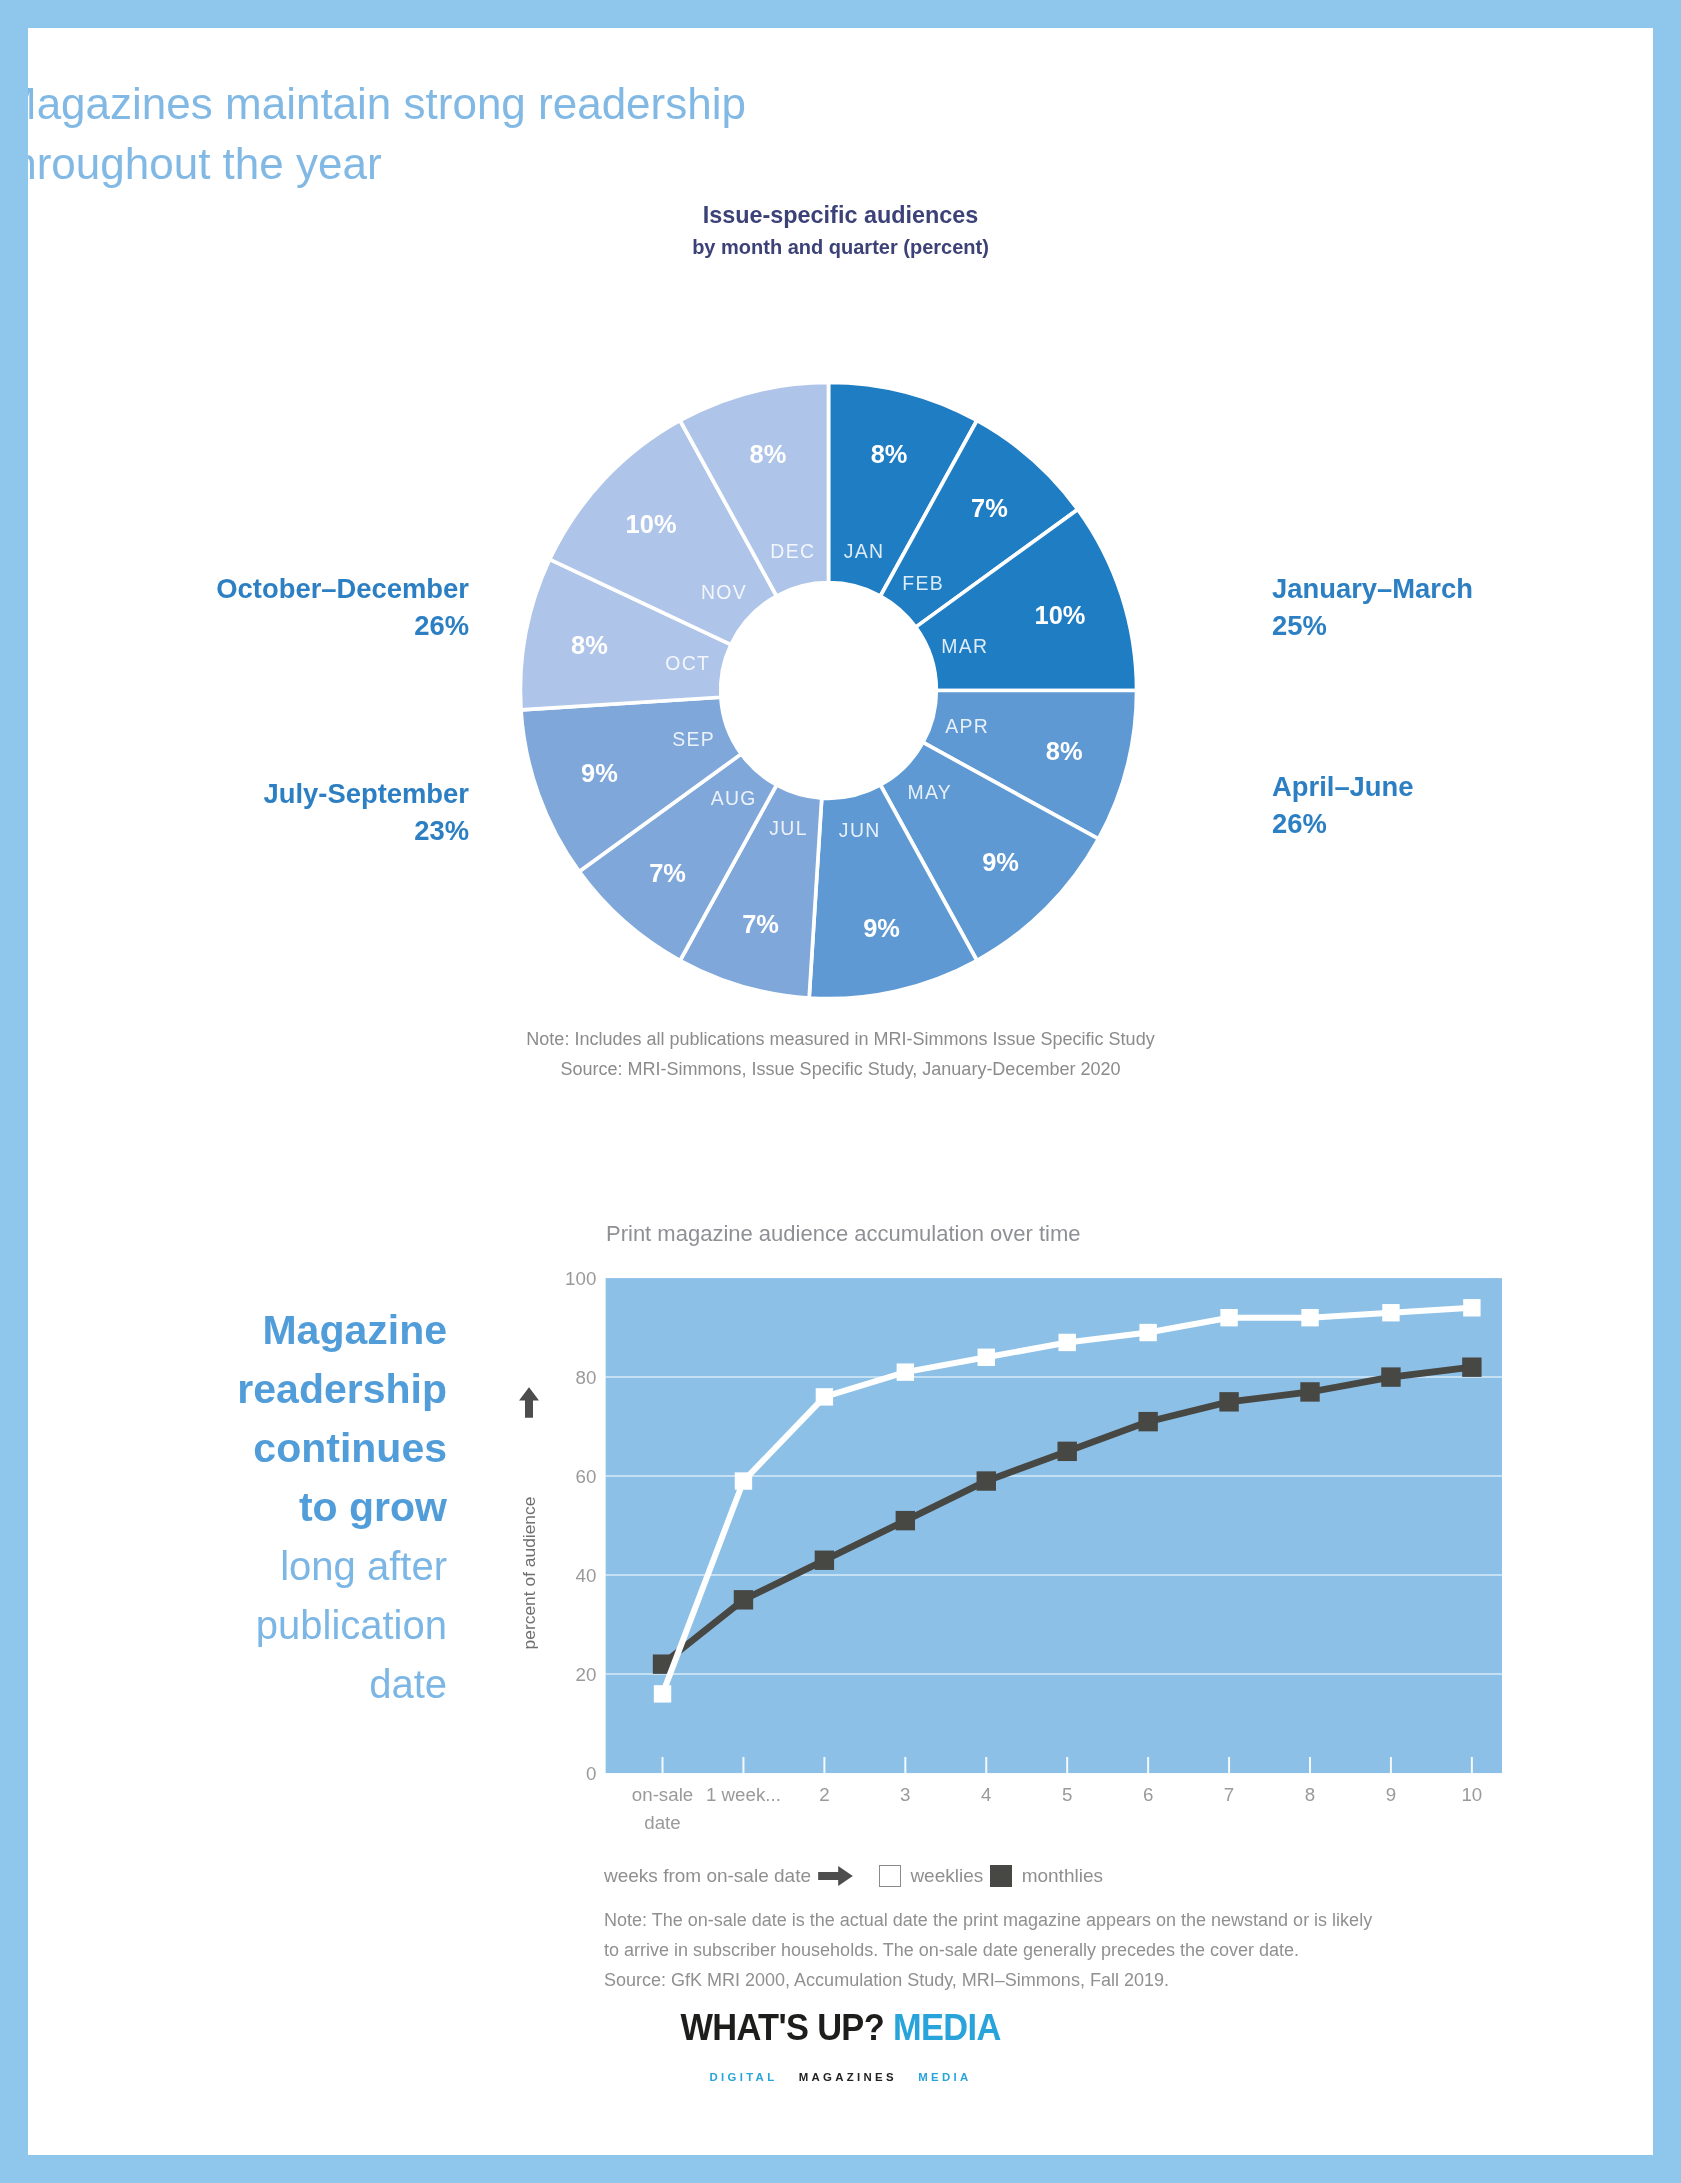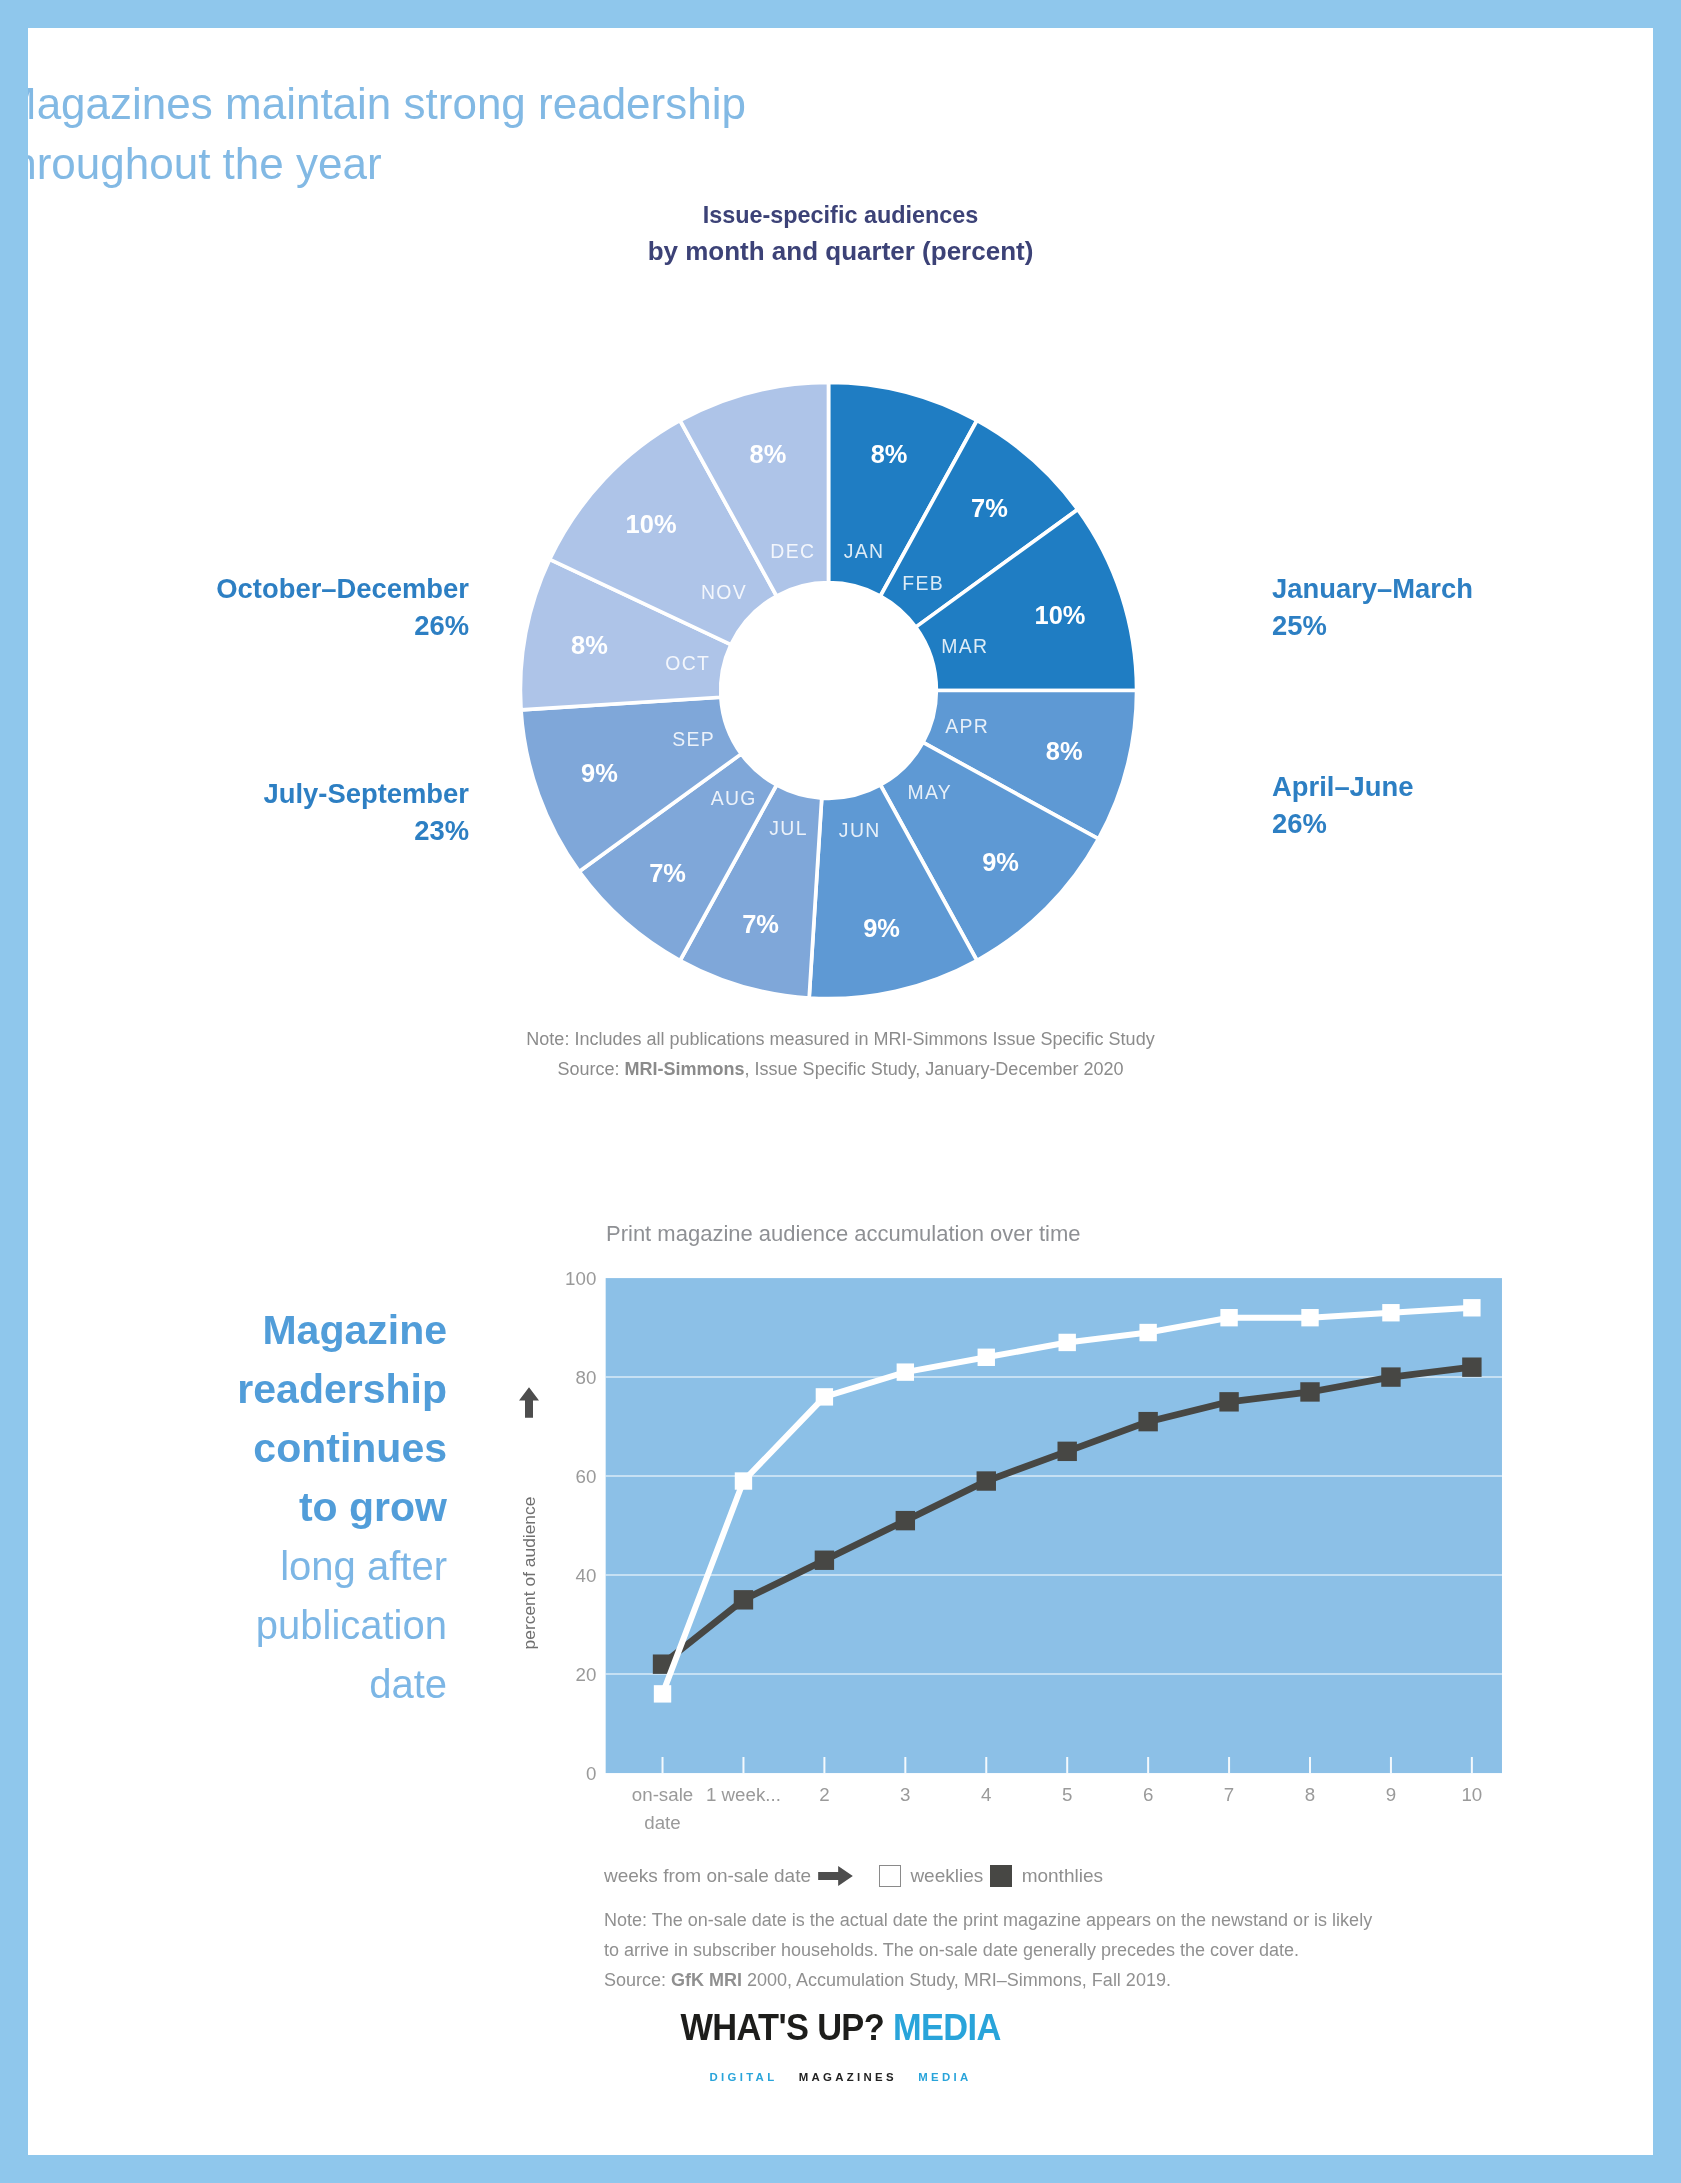--- a/index.html
+++ b/index.html
@@ -7,36 +7,36 @@
         font-family:"Liberation Sans",sans-serif;}
   .frame{position:absolute;inset:0;border:28px solid #8fc7ec;pointer-events:none;z-index:50;}
 
   .title-line{position:absolute;left:0;right:0;color:#82b9e4;
               font-size:44px;font-weight:500;letter-spacing:0px;}
   #title1{top:79px;}
   #title2{top:139px;}
 
   .donut-subtitle{position:absolute;left:0;right:0;text-align:center;color:#3c4277;}
   #subtitle1{top:202px;font-size:23.4px;font-weight:700;}
-  #subtitle2{top:236px;font-size:26px;font-weight:600;}
+  #subtitle2{top:236px;font-size:20px;font-weight:600;}
 
   #donut-svg{position:absolute;left:507px;top:369px;}
 
   .qlabel{position:absolute;color:#2d7fc3;font-size:27.4px;font-weight:700;line-height:37px;}
   .qlabel.right{left:1272px;text-align:left;}
   .qlabel.left{left:94px;width:375px;text-align:right;}
   #qlabel-jan-mar{top:570px;}
   #qlabel-apr-jun{top:768px;}
   #qlabel-oct-dec{top:570px;}
   #qlabel-jul-sep{top:775px;}
 
   .donut-note{position:absolute;left:0;right:0;text-align:center;color:#8b8b8b;font-size:18px;}
   #donut-note1{top:1029px;}
   #donut-note2{top:1059px;}
-  .bold{font-weight:700;}
+  .bold{font-weight:400;}
 
   #side-text{position:absolute;left:80px;width:367px;top:1301px;text-align:right;}
   #side-text .heavy{font-size:41px;font-weight:800;color:#519dd9;line-height:59px;}
   #side-text .light{font-size:40px;font-weight:400;color:#7cb6e5;line-height:59px;}
 
   #line-title{position:absolute;left:606px;top:1221px;color:#8e9094;font-size:22px;font-weight:500;}
   #line-svg{position:absolute;left:505px;top:1250px;}
 
   #y-axis-label{position:absolute;left:529px;top:1573px;transform:translate(-50%,-50%) rotate(-90deg);
                 color:#6f6f6f;font-size:17.4px;white-space:nowrap;}

